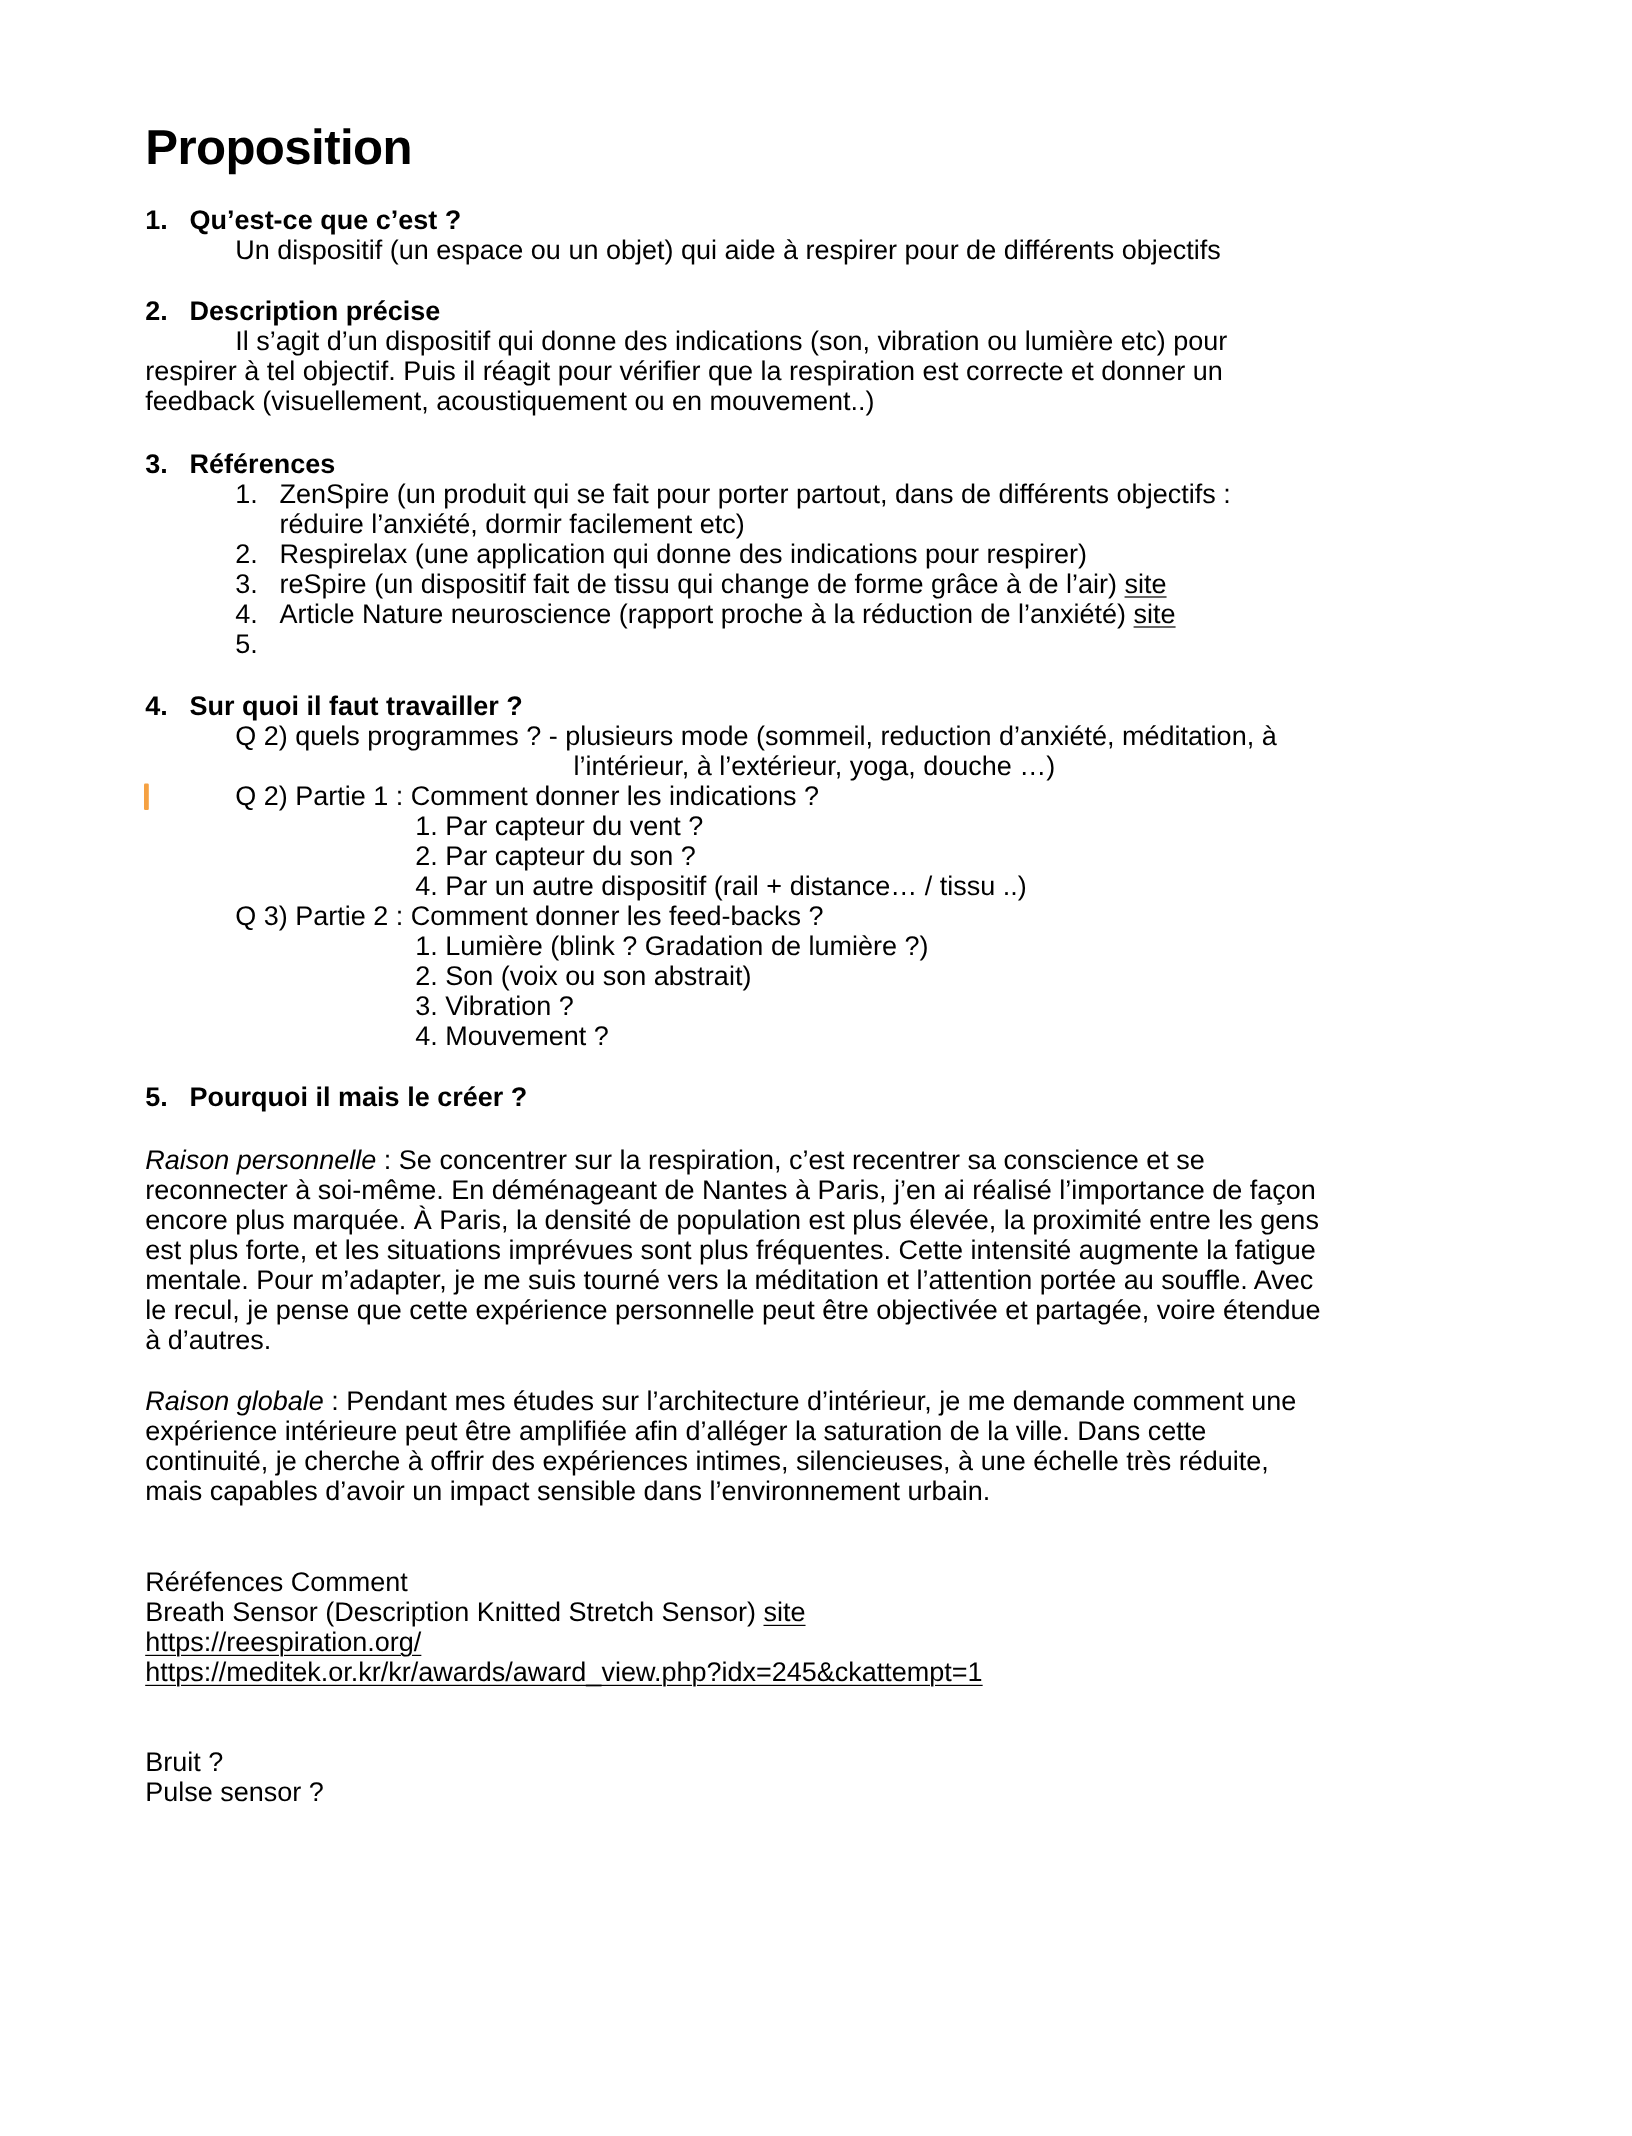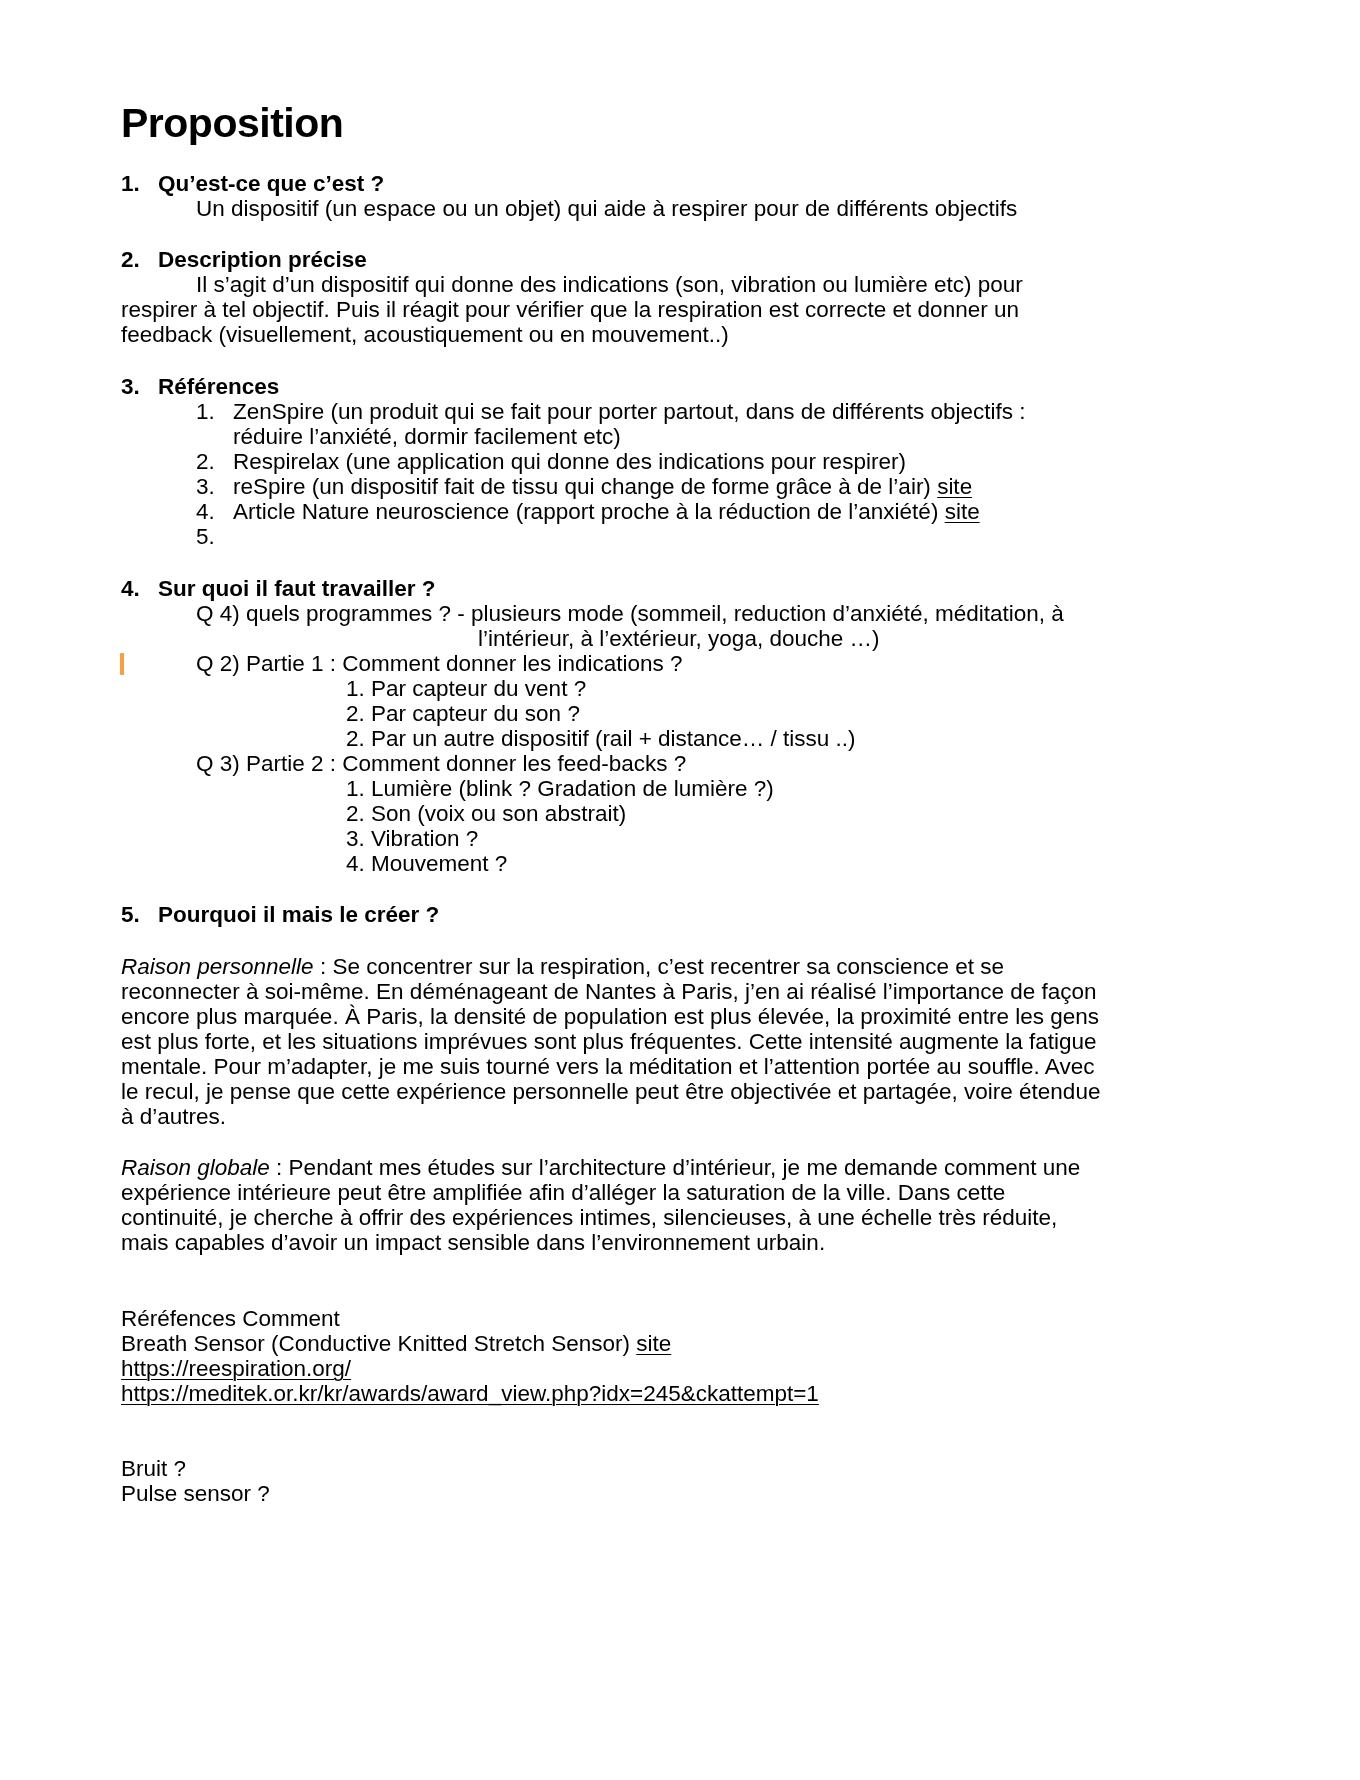--- a/index.html
+++ b/index.html
@@ -55,29 +55,29 @@
     <span class="line" style="left:180px; top:488px;">4.</span>
     <span class="line" style="left:217px; top:488px;"><span>Article Nature neuroscience (rapport proche à la réduction de l’anxiété) </span><span class="u">site</span></span>
 
     <span class="line" style="left:180px; top:513px;">5.</span>
   </div>
 
   <div>
     <span class="line b" style="left:105px; top:565px;">4.</span>
     <span class="line b" style="left:142px; top:565px;text-align:center;">Sur quoi il faut travailler ?</span>
 
-    <span class="line" style="left:180px; top:590px;">Q 4) quels programmes ? - plusieurs mode (sommeil, reduction d’anxiété, méditation, à</span>
+    <span class="line" style="left:180px; top:590px;">Q 2) quels programmes ? - plusieurs mode (sommeil, reduction d’anxiété, méditation, à</span>
     <span class="line" style="left:462px; top:615px;">l’intérieur, à l’extérieur, yoga, douche …)</span>
 
     <div class="marker"></div>
 
     <span class="line" style="left:180px; top:640px;">Q 2) Partie 1 : Comment donner les indications ?</span>
     <span class="line" style="left:330px; top:665px;">1. Par capteur du vent ?</span>
     <span class="line" style="left:330px; top:690px;">2. Par capteur du son ?</span>
-    <span class="line" style="left:330px; top:715px;">2. Par un autre dispositif (rail + distance… / tissu ..)</span>
+    <span class="line" style="left:330px; top:715px;">4. Par un autre dispositif (rail + distance… / tissu ..)</span>
 
     <span class="line" style="left:180px; top:740px;">Q 3) Partie 2 : Comment donner les feed-backs ?</span>
     <span class="line" style="left:330px; top:765px;">1. Lumière (blink ? Gradation de lumière ?)</span>
     <span class="line" style="left:330px; top:790px;">2. Son (voix ou son abstrait)</span>
     <span class="line" style="left:330px; top:815px;">3. Vibration ?</span>
     <span class="line" style="left:330px; top:840px;">4. Mouvement ?</span>
   </div>
 
   <div>
     <span class="line b" style="left:105px; top:891px;">5.</span>
@@ -92,21 +92,21 @@
     <span class="line" style="left:105px; top:1093px;">à d’autres.</span>
 
     <span class="line" style="left:105px; top:1144px;"><span class="i">Raison globale</span><span> : Pendant mes études sur l’architecture d’intérieur, je me demande comment une</span></span>
     <span class="line" style="left:105px; top:1169px;">expérience intérieure peut être amplifiée afin d’alléger la saturation de la ville. Dans cette</span>
     <span class="line" style="left:105px; top:1194px;">continuité, je cherche à offrir des expériences intimes, silencieuses, à une échelle très réduite,</span>
     <span class="line" style="left:105px; top:1219px;">mais capables d’avoir un impact sensible dans l’environnement urbain.</span>
   </div>
 
   <div>
     <span class="line" style="left:105px; top:1295px;">Réréfences Comment</span>
-    <span class="line" style="left:105px; top:1320px;"><span>Breath Sensor (Conductive Knitted Stretch Sensor) </span><span class="u">site</span></span>
+    <span class="line" style="left:105px; top:1320px;"><span>Breath Sensor (Description Knitted Stretch Sensor) </span><span class="u">site</span></span>
     <span class="line u" style="left:105px; top:1345px;">https://reespiration.org/</span>
     <span class="line u" style="left:105px; top:1370px;">https://meditek.or.kr/kr/awards/award_view.php?idx=245&amp;ckattempt=1</span>
   </div>
 
   <div>
     <span class="line" style="left:105px; top:1445px;">Bruit ?</span>
     <span class="line" style="left:105px; top:1470px;">Pulse sensor ?</span>
   </div>
 
 </div>

